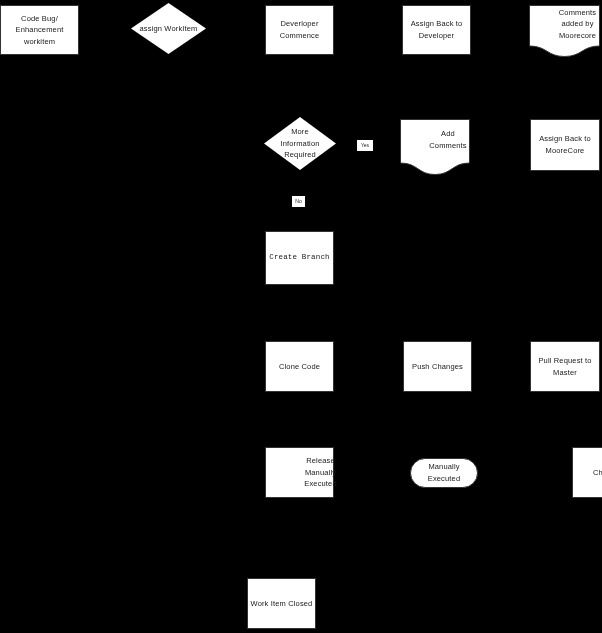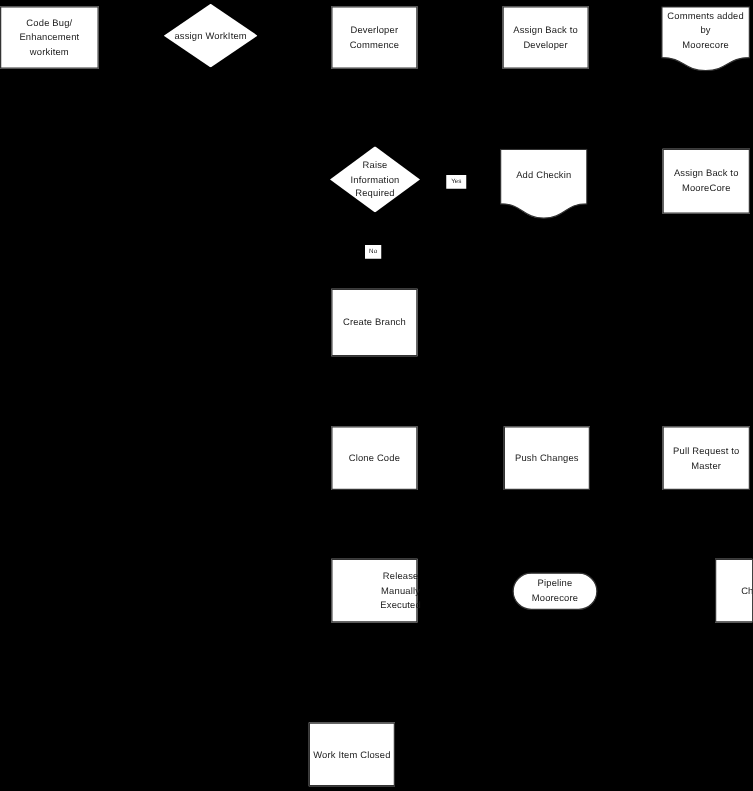--- a/index.html
+++ b/index.html
@@ -48,20 +48,21 @@
     clip-path: polygon(50% 0%, 100% 50%, 50% 100%, 0% 50%);
   }
   .shape-diamond .diamond-label {
     position: relative;
     z-index: 2;
   }
   
   .shape-doc {
     background: transparent;
     border: none;
+    padding-left: 28px;
   }
   .shape-doc svg {
     position: absolute;
     left: 0; top: 0;
     width: 100%;
     height: 100%;
   }
   .shape-doc .doc-label {
     position: relative;
     z-index: 2;
@@ -118,46 +119,46 @@
   <div class="node shape-doc" style="left:529px; top:5px; width:71px; height:52px;">
     <svg viewBox="0 0 71 52" preserveAspectRatio="none">
       <path d="M0.5,0.5 L70.5,0.5 L70.5,41 C53,41 53,51.5 35.5,51.5 C18,51.5 18,41 0.5,41 Z" fill="#ffffff" stroke="#333333" stroke-width="1"></path>
     </svg>
     <span class="doc-label">Comments added by
 Moorecore</span>
   </div>
 
   <div class="node shape-diamond" style="left:264px; top:117px; width:72px; height:53px;">
     <span class="diamond-bg"></span>
-    <span class="diamond-label">Raise
+    <span class="diamond-label">More
 Information
 Required</span>
   </div>
 
   <div class="edge-label" style="left:357px; top:140px; width:16px; height:11px;">
     <span>Yes</span>
   </div>
 
   <div class="node shape-doc" style="left:400px; top:119px; width:70px; height:56px;">
     <svg viewBox="0 0 70 56" preserveAspectRatio="none">
       <path d="M0.5,0.5 L69.5,0.5 L69.5,44 C52,44 52,55.5 35,55.5 C18,55.5 18,44 0.5,44 Z" fill="#ffffff" stroke="#333333" stroke-width="1"></path>
     </svg>
-    <span class="doc-label">Add Checkin</span>
+    <span class="doc-label">Add Comments</span>
   </div>
 
   <div class="node shape-rect" style="left:530px; top:119px; width:70px; height:52px;">
     <span>Assign Back to
 MooreCore</span>
   </div>
 
   <div class="edge-label" style="left:292px; top:196px; width:13px; height:11px;">
     <span>No</span>
   </div>
 
-  <div class="node shape-rect" style="left:265px; top:231px; width:69px; height:54px;">
+  <div class="node shape-rect" style="left:265px; top:231px; width:69px; height:54px;font-family:Liberation Mono, monospace;">
     <span>Create Branch</span>
   </div>
 
   <div class="node shape-rect" style="left:403px; top:341px; width:69px; height:51px;">
     <span>Push Changes</span>
   </div>
 
   <div class="node shape-rect" style="left:265px; top:341px; width:69px; height:51px;">
     <span>Clone Code</span>
   </div>
@@ -166,21 +167,21 @@
     <span>Pull Request to
 Master</span>
   </div>
 
   <div class="node shape-rect" style="left:265px; top:447px; width:69px; height:51px;padding-left:44px;">
     <span>Release Manually
 Executed</span>
   </div>
 
   <div class="node shape-stadium" style="left:410px; top:458px; width:68px; height:30px;">
-    <span>Pipeline Moorecore</span>
+    <span>Manually Executed</span>
   </div>
 
   <div class="node shape-rect" style="left:530px; top:447px; width:70px; height:51px;margin-left:42px;">
     <span>Checkin</span>
   </div>
 
   <div class="node shape-rect" style="left:247px; top:578px; width:69px; height:51px;">
     <span>Work Item Closed</span>
   </div>
 

